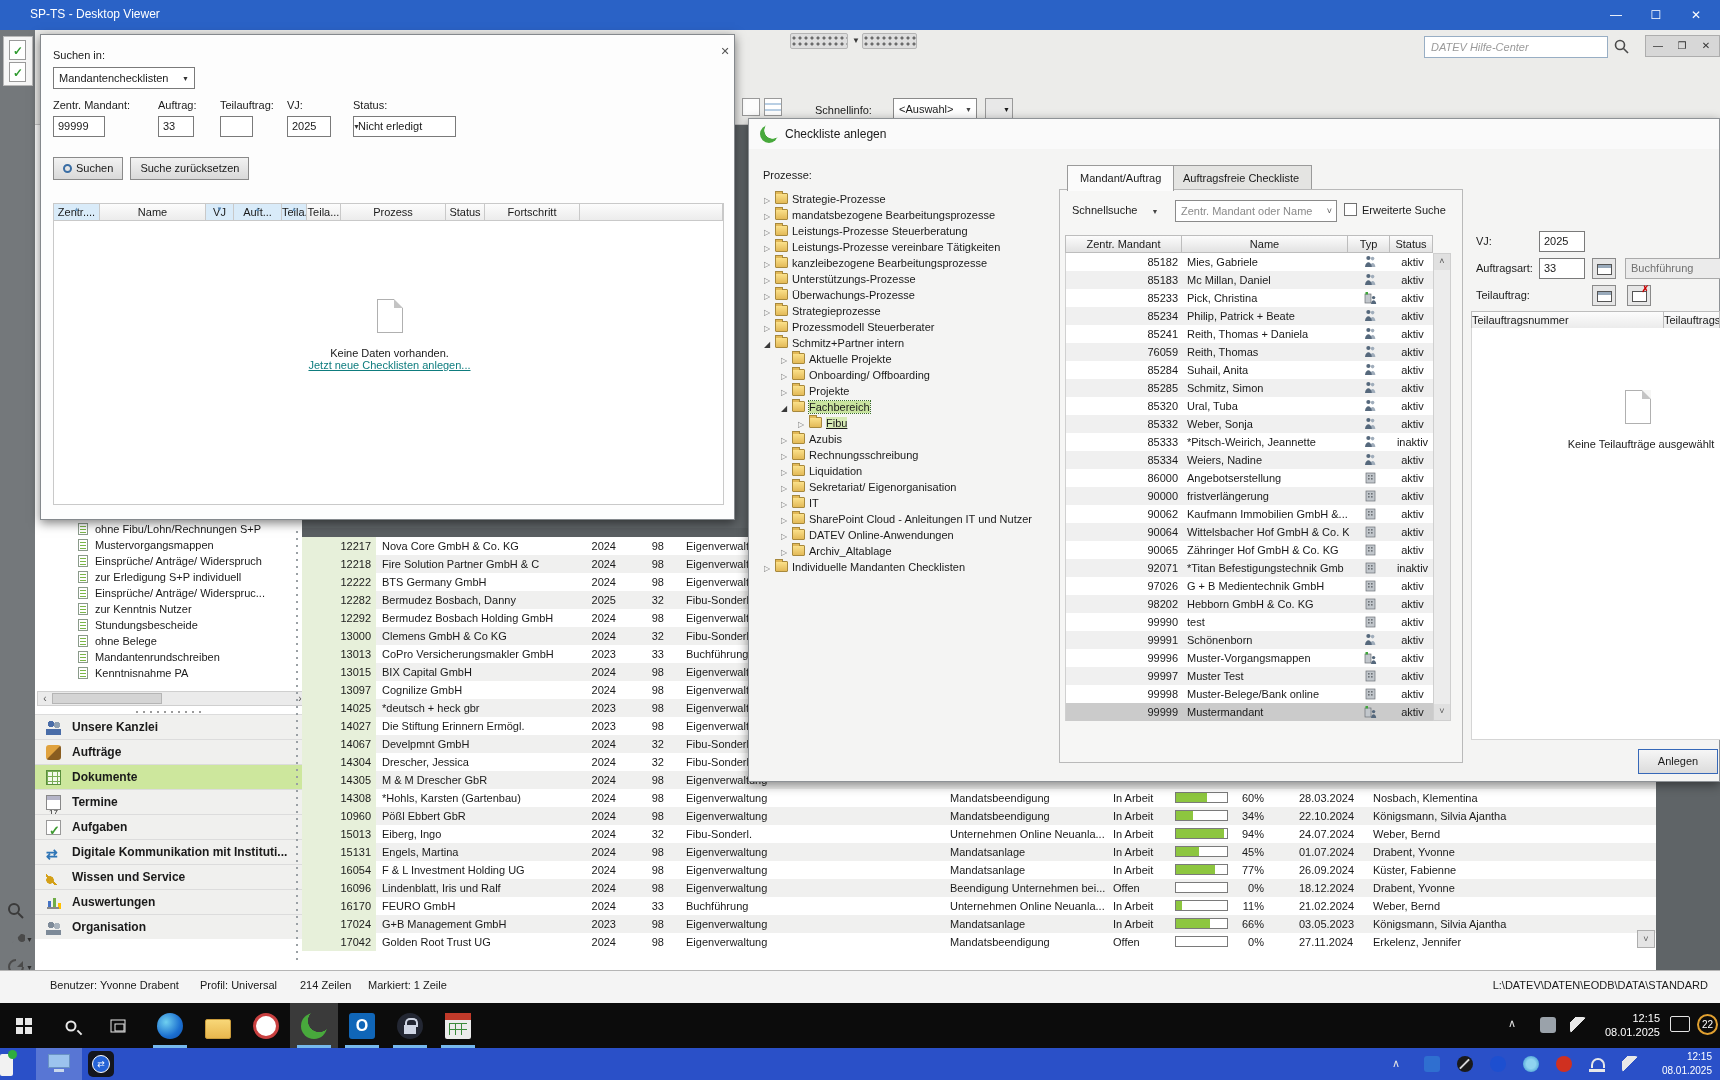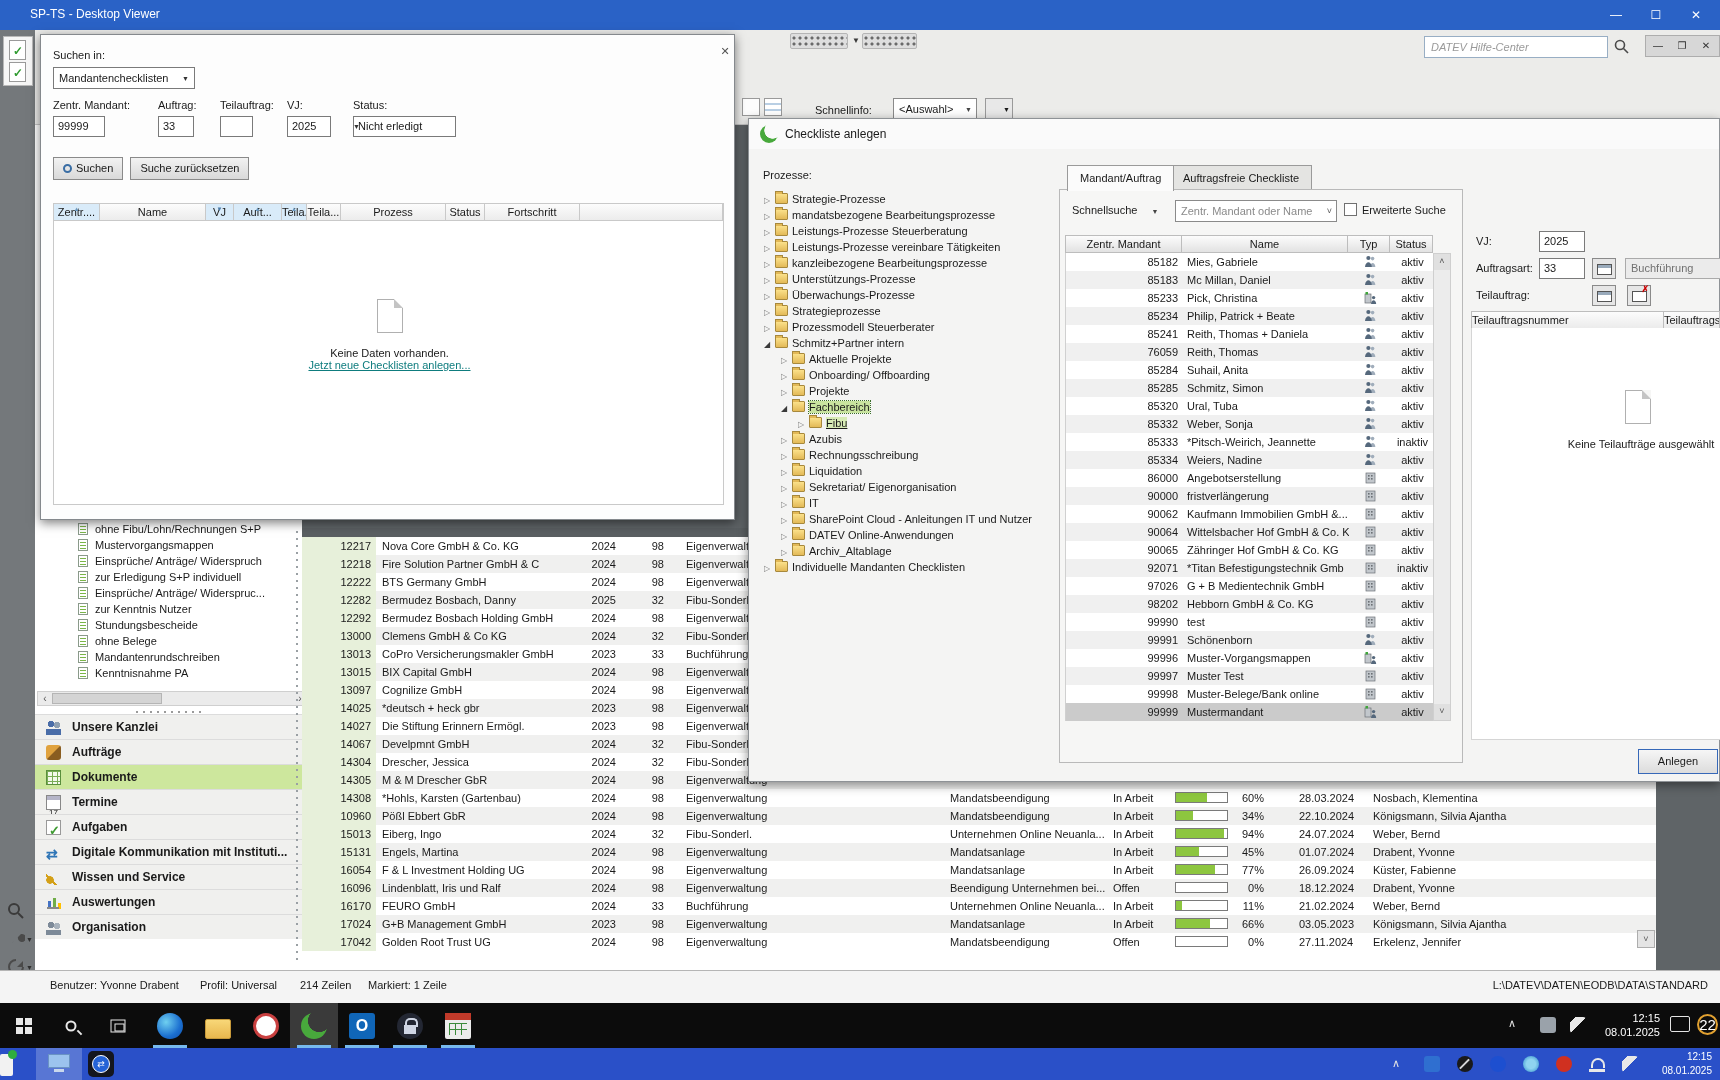--- a/index.html
+++ b/index.html
@@ -215,21 +215,21 @@
   .ticon.c-keepass { background:#232733; border-radius:50%; position:absolute; }
   .ticon.c-keepass::after { content:""; position:absolute; left:8px; top:5px; width:9px; height:7px; border:2px solid #cfd6e4; border-bottom:none; border-radius:5px 5px 0 0; }
   .ticon.c-keepass::before { content:""; position:absolute; left:7px; top:12px; width:12px; height:9px; background:#cfd6e4; }
   .ticon.c-house { background:#ececec; border-radius:2px; position:absolute; }
   .ticon.c-house::before { content:""; position:absolute; left:0; top:0; width:26px; height:7px; background:#c03a2a; }
   .ticon.c-house::after { content:""; position:absolute; left:4px; top:10px; width:18px; height:12px;
     background-image:linear-gradient(#3a8a3a 1px,transparent 1px),linear-gradient(90deg,#3a8a3a 1px,transparent 1px); background-size:6px 6px; }
   #tb1-right span.g { position:absolute; color:#e4e4e4; }
   #tb1-clock { position:absolute; left:1598px; top:8px; width:62px; color:#fff; font-size:11px; text-align:right; line-height:14px; }
   #tb1-notif { position:absolute; left:1670px; top:13px; width:20px; height:16px; border:1px solid #e4e4e4; border-radius:2px; }
-  #tb1-badge { position:absolute; left:1697px; top:11px; width:21px; height:21px; border-radius:50%; border:2px solid #e0a030; color:#fff; font-size:15px; text-align:center; line-height:18px; }
+  #tb1-badge { position:absolute; left:1697px; top:11px; width:21px; height:21px; border-radius:50%; border:2px solid #e0a030; color:#fff; font-size:10px; text-align:center; line-height:18px; }
   #tb2 { left:0; top:1048px; width:1720px; height:32px; background:#2a50c8; z-index:60; }
   #tb2-cut { position:absolute; left:0; top:6px; width:13px; height:22px; background:#f2f2f2; border-radius:2px; }
   #tb2-cutbadge { position:absolute; left:8px; top:2px; width:9px; height:9px; background:#2fae3f; border-radius:50%; }
   #tb2-mon { position:absolute; left:36px; top:0; width:46px; height:32px; background:rgba(255,255,255,.22); }
   #tb2-mon .scr { position:absolute; left:12px; top:6px; width:22px; height:14px; background:#9cc3ee; border:1px solid #6a93c4; }
   #tb2-mon .std { position:absolute; left:18px; top:21px; width:10px; height:3px; background:#c9d8ec; }
   #tb2-tv { position:absolute; left:88px; top:3px; width:26px; height:26px; background:#14161e; border-radius:5px; }
   #tb2-tv .c { position:absolute; left:4px; top:4px; width:18px; height:18px; background:#2563d6; border:1px solid #fff; border-radius:50%; color:#fff; font-size:9px; text-align:center; line-height:17px; }
   .tray { position:absolute; top:8px; width:16px; height:16px; border-radius:3px; }
   .tray.c-shield { background:#2f6fd0; }

